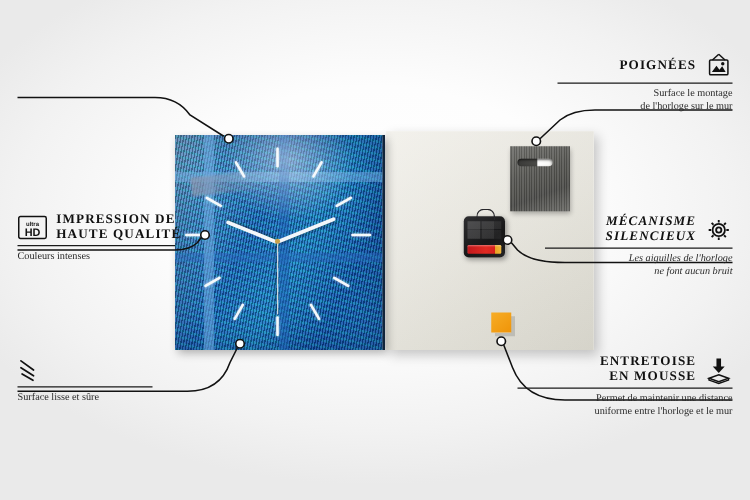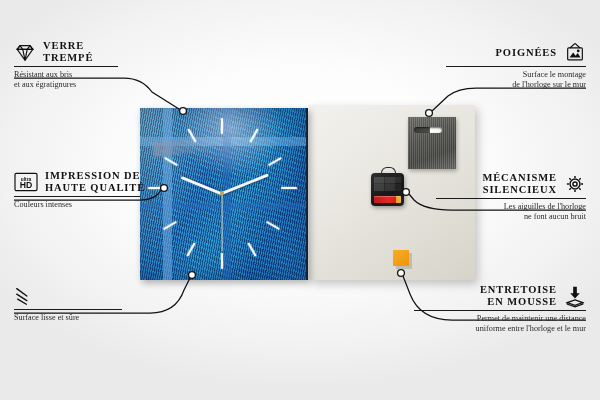--- a/index.html
+++ b/index.html
@@ -169,38 +169,20 @@
     <g fill="#ffffff" stroke="#121212" stroke-width="1.3">
       <circle cx="183" cy="111" r="3.4"></circle>
       <circle cx="164" cy="188" r="3.4"></circle>
       <circle cx="192" cy="275" r="3.4"></circle>
       <circle cx="429" cy="113" r="3.4"></circle>
       <circle cx="406" cy="192" r="3.4"></circle>
       <circle cx="401" cy="273" r="3.4"></circle>
     </g>
   </svg>
 
-  <div class="callout co-left" style="left:14px;top:40px;width:120px;">
-    <div class="head">
-      <span class="ico">
-        <svg viewBox="0 0 24 24" width="22" height="22" fill="none" stroke="#111" stroke-width="1.3">
-          <path d="M3.5 9.2h17L12 21 3.5 9.2z"></path>
-          <path d="M6.5 5h11l3 4.2h-17L6.5 5z"></path>
-          <path d="M6.5 5l-3 4.2M17.5 5l3 4.2M9.6 9.2L12 21l2.4-11.8M6.5 5l3.1 4.2M17.5 5l-3.1 4.2"></path>
-        </svg>
-      </span>
-      <span>
-        <div class="co-title">VERRE</div>
-        <div class="co-title">TREMPÉ</div>
-      </span>
-    </div>
-    <div class="co-rule" style="width:104px;"></div>
-    <div class="co-sub">Résistant aux bris</div>
-    <div class="co-sub">et aux égratignures</div>
-  </div>
 
   <div class="callout co-left" style="left:14px;top:170px;width:140px;">
     <div class="head">
       <span class="ico">
         <svg viewBox="0 0 26 24" width="24" height="22">
           <rect x="1" y="2.5" width="24" height="19" rx="1.5" fill="none" stroke="#111" stroke-width="1.3"></rect>
           <text x="13" y="10.5" font-family="Liberation Sans, sans-serif" font-size="5.2" font-weight="bold" fill="#111" text-anchor="middle">ultra</text>
           <text x="13" y="19" font-family="Liberation Sans, sans-serif" font-size="9.5" font-weight="bold" fill="#111" text-anchor="middle">HD</text>
         </svg>
       </span>
@@ -239,21 +221,21 @@
           <path d="M6 17 L10 11.5 L12.6 15 L15 12 L18 17z" fill="#111" stroke="none"></path>
           <circle cx="15.5" cy="9.8" r="1.5" fill="#111" stroke="none"></circle>
         </svg>
       </span>
     </div>
     <div class="co-rule" style="width:140px;"></div>
     <div class="co-sub">Surface le montage</div>
     <div class="co-sub">de l'horloge sur le mur</div>
   </div>
 
-  <div class="callout co-right" style="right:14px;top:172px;width:150px;">
+  <div class="callout co-right" style="right:14px;top:172px;width:150px;font-style:italic;">
     <div class="head">
       <span>
         <div class="co-title">MÉCANISME</div>
         <div class="co-title">SILENCIEUX</div>
       </span>
       <span class="ico">
         <svg viewBox="0 0 24 24" width="22" height="22" fill="none" stroke="#111" stroke-width="1.6">
           <path d="M12 3.2 v2.2 M12 18.6 v2.2 M3.2 12 h2.2 M18.6 12 h2.2
                    M5.8 5.8 l1.6 1.6 M16.6 16.6 l1.6 1.6
                    M18.2 5.8 l-1.6 1.6 M7.4 16.6 l-1.6 1.6"></path>

